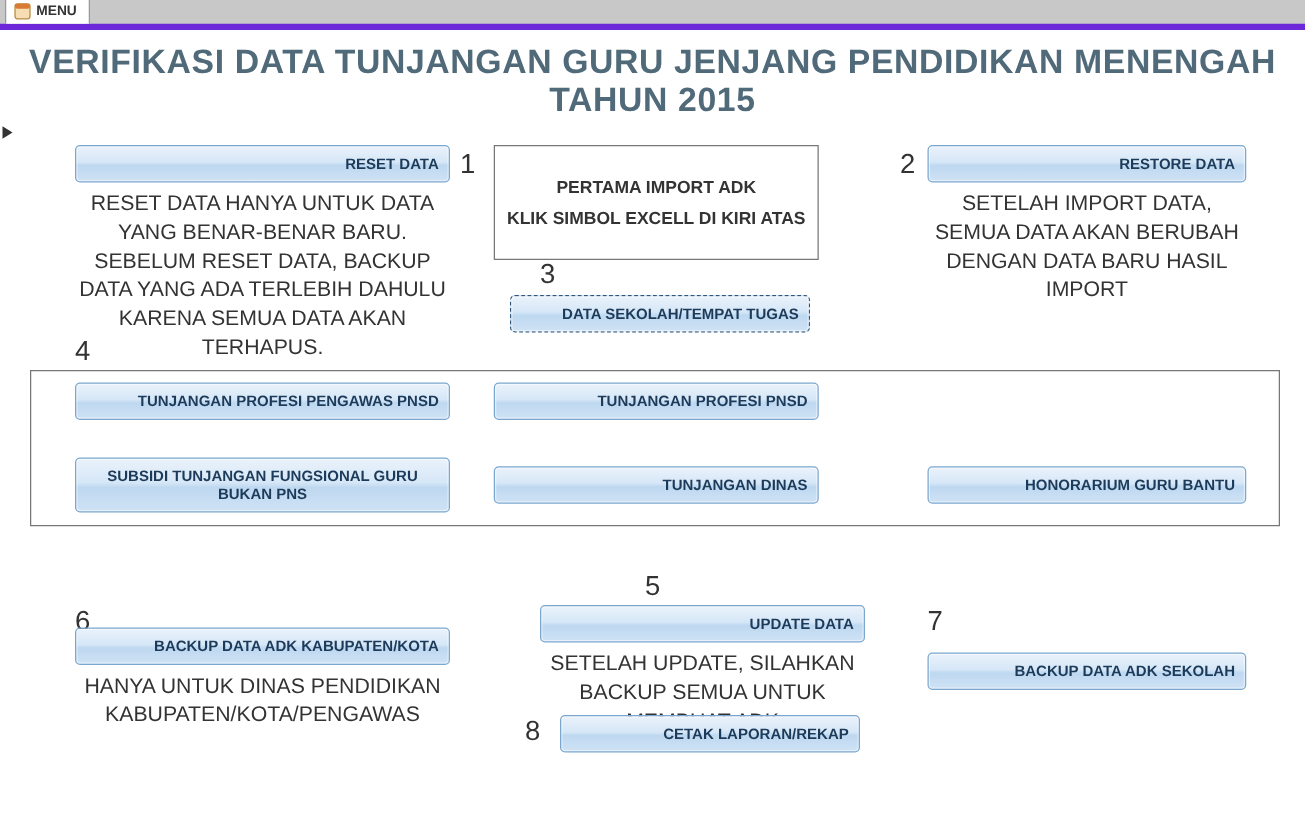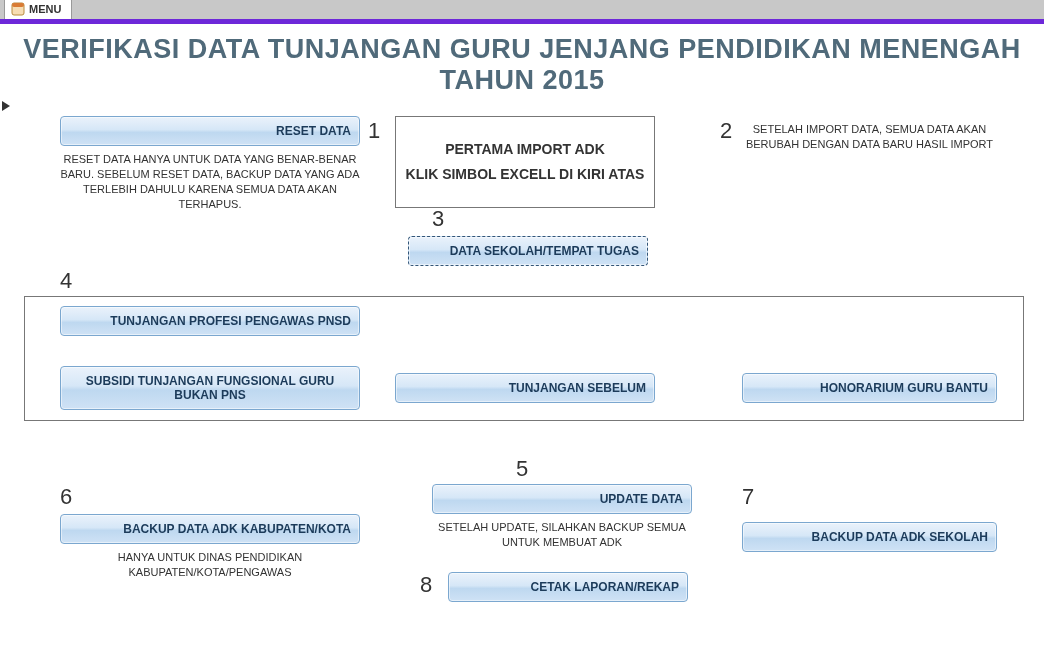--- a/index.html
+++ b/index.html
@@ -76,21 +76,21 @@
     border: 1px solid #7ba7cf;
     border-radius: 4px;
     padding: 6px 8px;
     cursor: pointer;
     box-shadow: inset 0 0 0 1px rgba(255,255,255,0.5);
   }
   .btn.tall { height: 52px; }
   .btn.short { height: 30px; }
   .btn.dashed { border: 1px dashed #335577; }
   .desc {
-    font-size: 11px;
+    font-size: 17px;
     color: #333;
     text-align: center;
     line-height: 1.35;
     margin-top: 6px;
   }
   .num {
     font-size: 22px;
     color: #333;
     font-weight: 400;
   }
@@ -161,66 +161,74 @@
   <div class="slot col-mid" style="top:92px;">
     <div class="info-box">
       <div>PERTAMA IMPORT ADK</div>
       <div>KLIK SIMBOL EXCELL DI KIRI ATAS</div>
     </div>
   </div>
 
   <div class="slot num" style="left:720px; top:94px;">2</div>
 
   <div class="slot col-right" style="top:92px;">
+    <div class="btn short">
+        <span>RESTORE DATA</span>
+      </div>
     <div class="desc">SETELAH IMPORT DATA, SEMUA DATA AKAN BERUBAH DENGAN DATA BARU HASIL IMPORT</div>
   </div>
 
   <div class="slot num" style="left:432px; top:182px;">3</div>
   <div class="slot" style="left:408px; top:212px; width:240px;">
     <div class="btn short dashed">
         <span>DATA SEKOLAH/TEMPAT TUGAS</span>
       </div>
   </div>
 
   <div class="slot num" style="left:60px; top:244px;">4</div>
 
   <div class="frame"></div>
 
   <div class="slot col-left" style="top:282px;">
     <div class="btn short">
         <span>TUNJANGAN PROFESI PENGAWAS PNSD</span>
       </div>
   </div>
+  <div class="slot col-mid" style="top:282px;">
+    <div class="btn short">
+        <span>TUNJANGAN PROFESI PNSD</span>
+      </div>
+  </div>
 
   <div class="slot col-left" style="top:342px;">
     <div class="btn tall" style="height:44px;">
         <span>SUBSIDI TUNJANGAN FUNGSIONAL GURU BUKAN PNS</span>
       </div>
   </div>
   <div class="slot col-mid" style="top:349px;">
     <div class="btn short">
-        <span>TUNJANGAN SEBELUM</span>
+        <span>TUNJANGAN DINAS</span>
       </div>
   </div>
   <div class="slot col-right" style="top:349px;">
     <div class="btn short">
         <span>HONORARIUM GURU BANTU</span>
       </div>
   </div>
 
   <div class="slot num" style="left:516px; top:432px;">5</div>
   <div class="slot" style="left:432px; top:460px; width:260px;">
     <div class="btn short">
         <span>UPDATE DATA</span>
       </div>
     <div class="desc">SETELAH UPDATE, SILAHKAN BACKUP SEMUA UNTUK MEMBUAT ADK</div>
   </div>
 
   <div class="slot num" style="left:60px; top:460px;">6</div>
-  <div class="slot col-left" style="top:490px;">
+  <div class="slot col-left" style="top:478px;">
     <div class="btn short">
         <span>BACKUP DATA ADK KABUPATEN/KOTA</span>
       </div>
     <div class="desc">HANYA UNTUK DINAS PENDIDIKAN KABUPATEN/KOTA/PENGAWAS</div>
   </div>
 
   <div class="slot num" style="left:742px; top:460px;">7</div>
   <div class="slot col-right" style="top:498px;">
     <div class="btn short">
         <span>BACKUP DATA ADK SEKOLAH</span>

